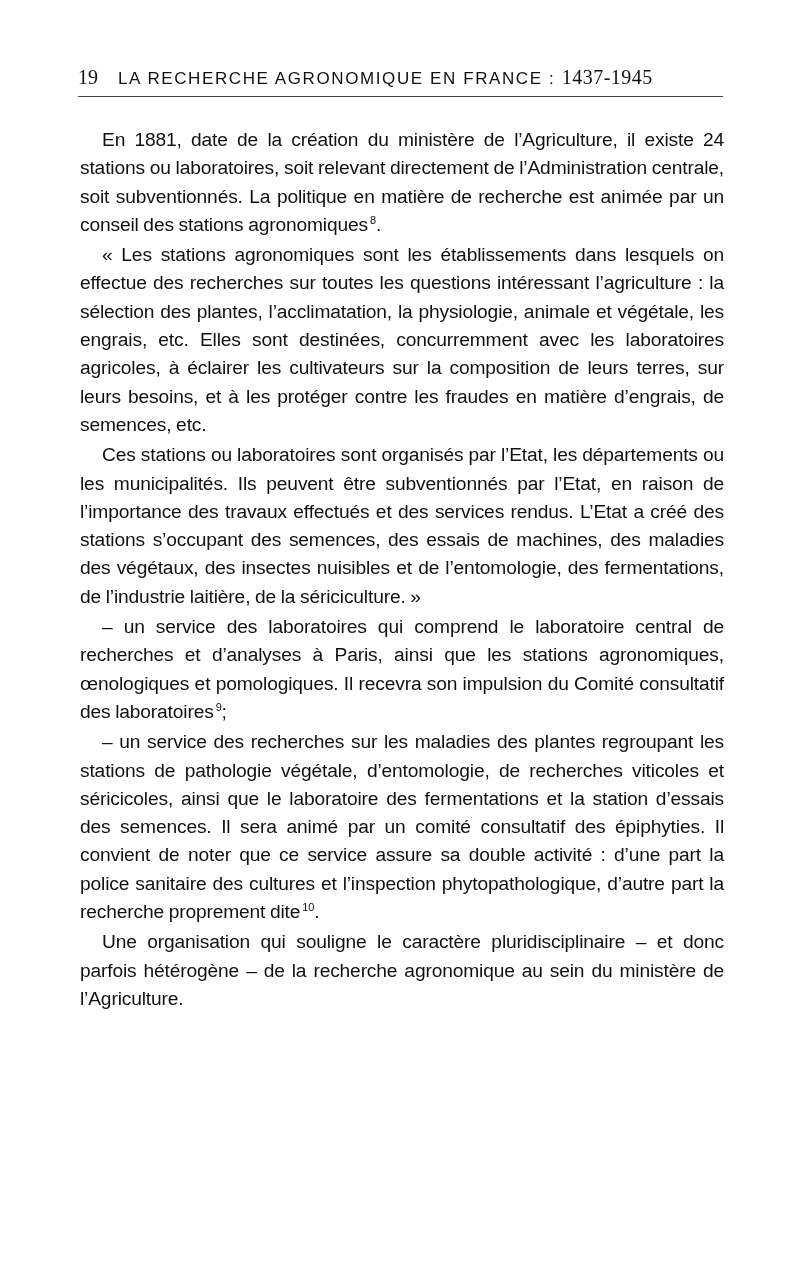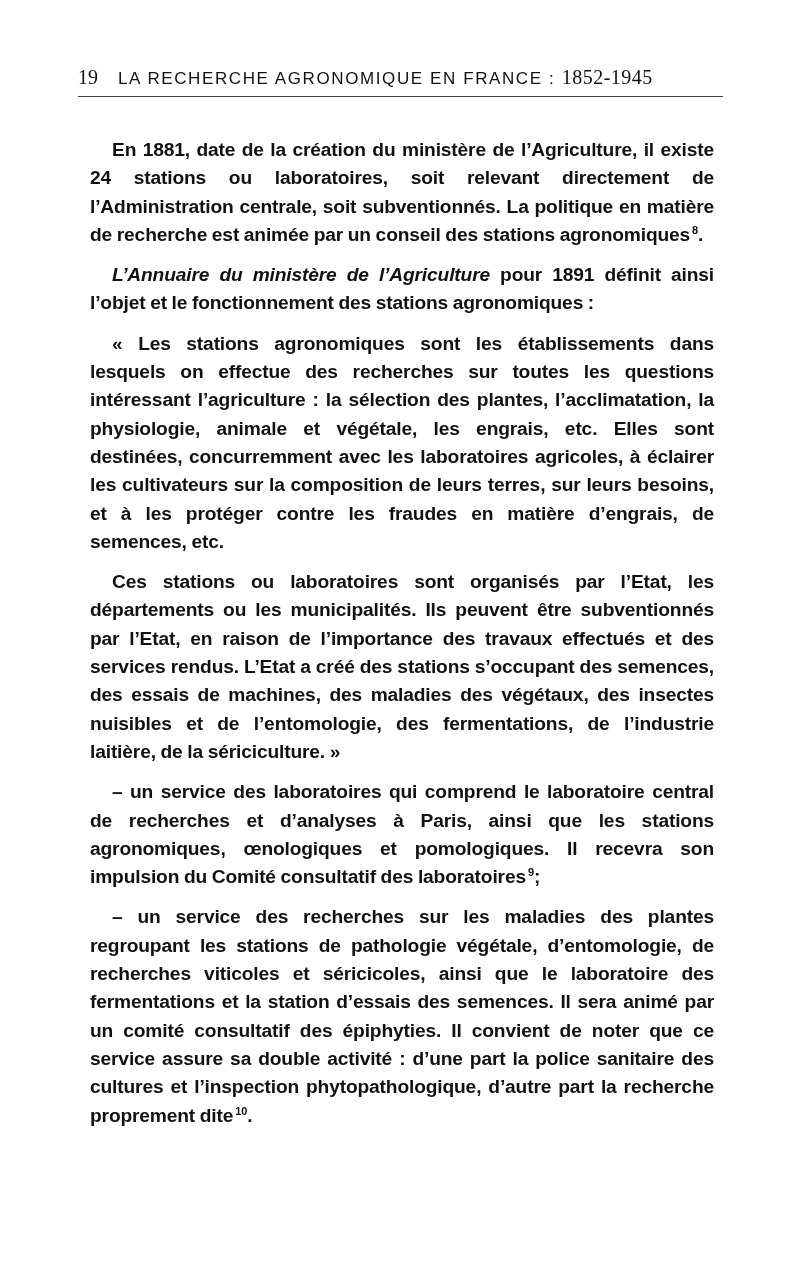--- a/index.html
+++ b/index.html
@@ -63,55 +63,54 @@
       left: 0;
       width: 648px;
       font-family: "Liberation Sans", sans-serif;
       font-size: 19.2px;
       line-height: 28.3px;
       text-align: justify;
       letter-spacing: -0.15px;
       word-spacing: -0.5px;
     }
     .body-text p {
-      margin: 12px;
+      margin: 2px;
       text-indent: 22px;
-      font-weight: bold;
     }
     .body-text i {
       font-style: italic;
     }
     sup.note {
       font-size: 11px;
       line-height: 0;
       vertical-align: 7px;
       margin-left: 2px;
     }
   </style>
 </head>
 <body>
 
 <div class="page">
 
   <div class="running-head">
-    <span class="page-number">19</span><span class="head-title"><span>LA RECHERCHE AGRONOMIQUE EN FRANCE : </span><span class="head-years">1852-1945</span></span>
+    <span class="page-number">19</span><span class="head-title"><span>LA RECHERCHE AGRONOMIQUE EN FRANCE : </span><span class="head-years">1437-1945</span></span>
   </div>
 
   <div class="head-rule"></div>
 
   <div class="body-text">
 
     <p><span>En 1881, date de la création du ministère de l’Agriculture, il existe 24 stations ou laboratoires, soit relevant directement de l’Administration centrale, soit subventionnés. La politique en matière de recherche est animée par un conseil des stations agronomiques</span><sup class="note">8</sup><span>.</span></p>
 
-    <p><i>L’Annuaire du ministère de l’Agriculture</i><span> pour 1891 définit ainsi l’objet et le fonctionnement des stations agronomiques :</span></p>
 
     <p><span>« Les stations agronomiques sont les établissements dans lesquels on effectue des recherches sur toutes les questions intéressant l’agriculture : la sélection des plantes, l’acclimatation, la physiologie, animale et végétale, les engrais, etc. Elles sont destinées, concurremment avec les laboratoires agricoles, à éclairer les cultivateurs sur la composition de leurs terres, sur leurs besoins, et à les protéger contre les fraudes en matière d’engrais, de semences, etc.</span></p>
 
     <p><span>Ces stations ou laboratoires sont organisés par l’Etat, les départements ou les municipalités. Ils peuvent être subventionnés par l’Etat, en raison de l’importance des travaux effectués et des services rendus. L’Etat a créé des stations s’occupant des semences, des essais de machines, des maladies des végétaux, des insectes nuisibles et de l’entomologie, des fermentations, de l’industrie laitière, de la sériciculture. »</span></p>
 
 
     <p><span>– un service des laboratoires qui comprend le laboratoire central de recherches et d’analyses à Paris, ainsi que les stations agronomiques, œnologiques et pomologiques. Il recevra son impulsion du Comité consultatif des laboratoires</span><sup class="note">9</sup><span>;</span></p>
 
     <p><span>– un service des recherches sur les maladies des plantes regroupant les stations de pathologie végétale, d’entomologie, de recherches viticoles et séricicoles, ainsi que le laboratoire des fermentations et la station d’essais des semences. Il sera animé par un comité consultatif des épiphyties. Il convient de noter que ce service assure sa double activité : d’une part la police sanitaire des cultures et l’inspection phytopathologique, d’autre part la recherche proprement dite</span><sup class="note">10</sup><span>.</span></p>
 
+    <p><span>Une organisation qui souligne le caractère pluridisciplinaire – et donc parfois hétérogène – de la recherche agronomique au sein du ministère de l’Agriculture.</span></p>
 
   </div>
 </div>
 
 </body></html>

